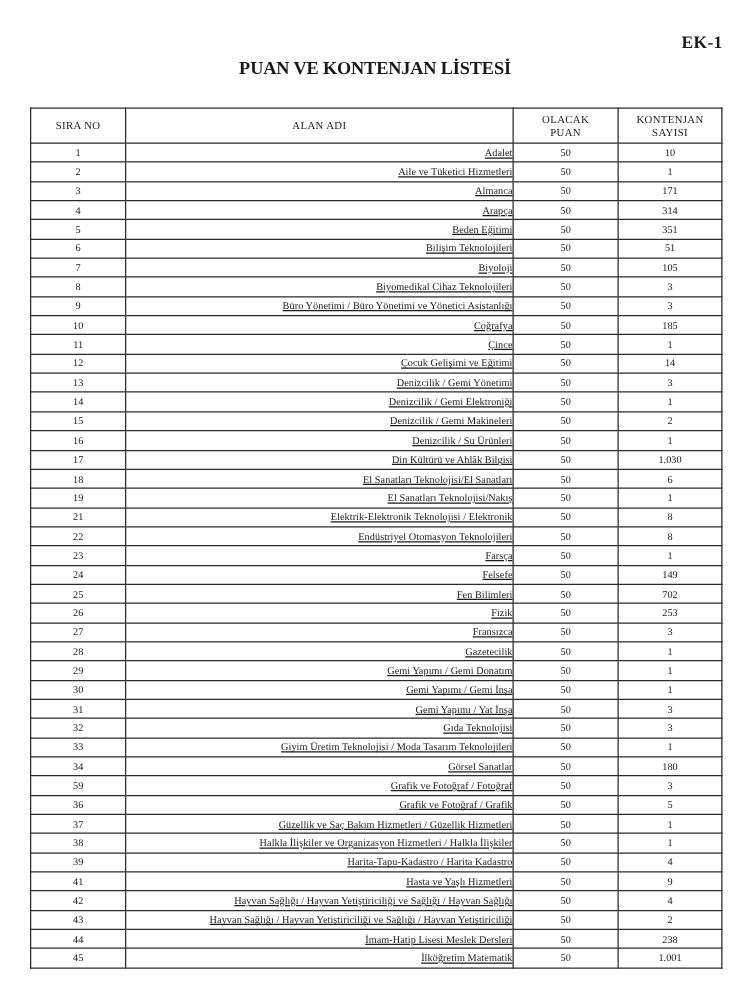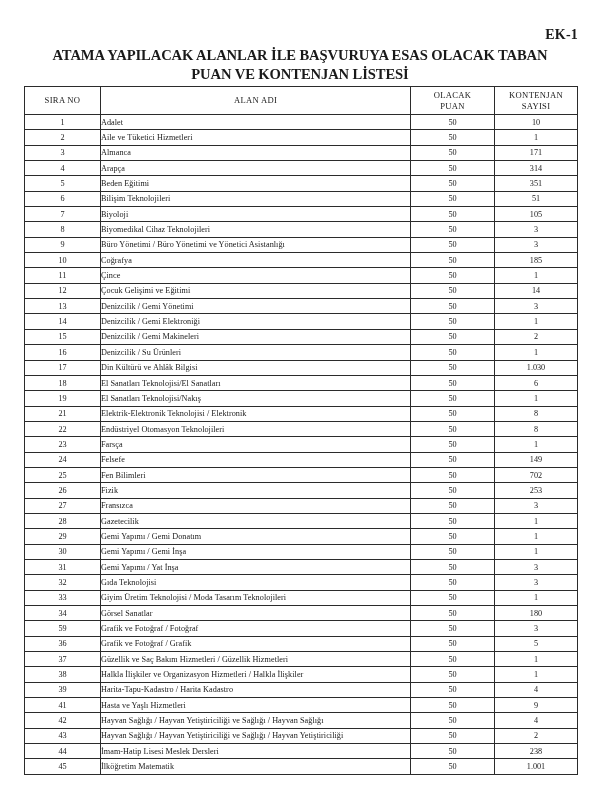--- a/index.html
+++ b/index.html
@@ -81,33 +81,32 @@
   }
   table.list thead th .hdr-l1 { display: block; }
   table.list thead th .hdr-l2 { display: block; }
 
   table.list tbody tr { height: 14.35px; }
   table.list tbody td {
     height: 14.35px;
     line-height: 13px;
   }
   td.cell-no    { text-align: center; }
-  td.cell-name  { text-align: left; padding-left: 4px; letter-spacing: 0.05px; }
+  td.cell-name  { text-align: right; padding-left: 4px; letter-spacing: 0.05px; text-decoration: underline; }
   td.cell-score { text-align: center; }
   td.cell-quota { text-align: center; }
 </style>
 </head>
 <body>
 
 <div class="page">
 
   <div class="annex-label">EK-1</div>
 
   <div class="doc-title">
-    <span>ATAMA YAPILACAK ALANLAR İLE BAŞVURUYA ESAS OLACAK TABAN</span>
     <span class="line2">PUAN VE KONTENJAN LİSTESİ</span>
   </div>
 
   <div class="tbl-wrap">
     <table class="list">
       <colgroup>
         <col class="c-no">
         <col class="c-name">
         <col class="c-score">
         <col class="c-quota">

